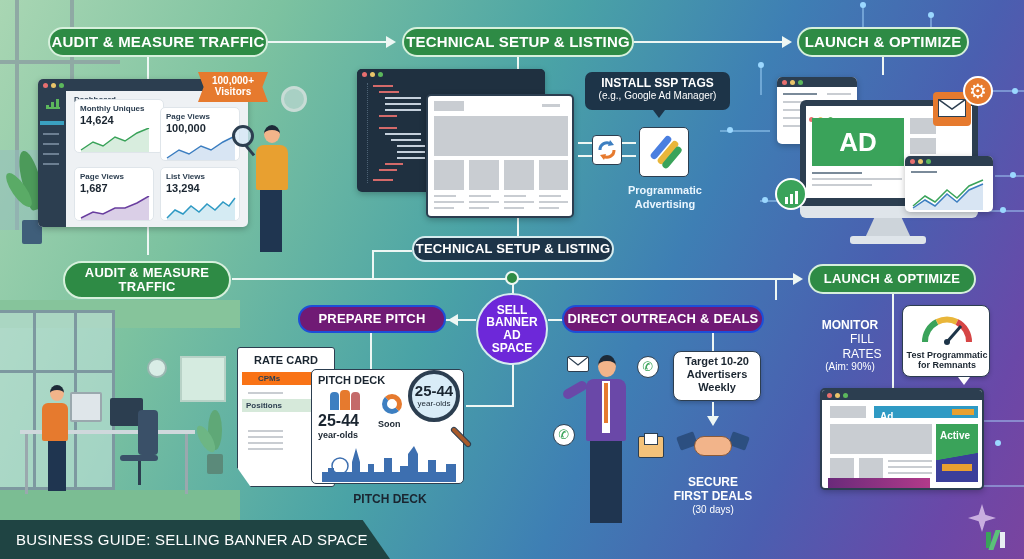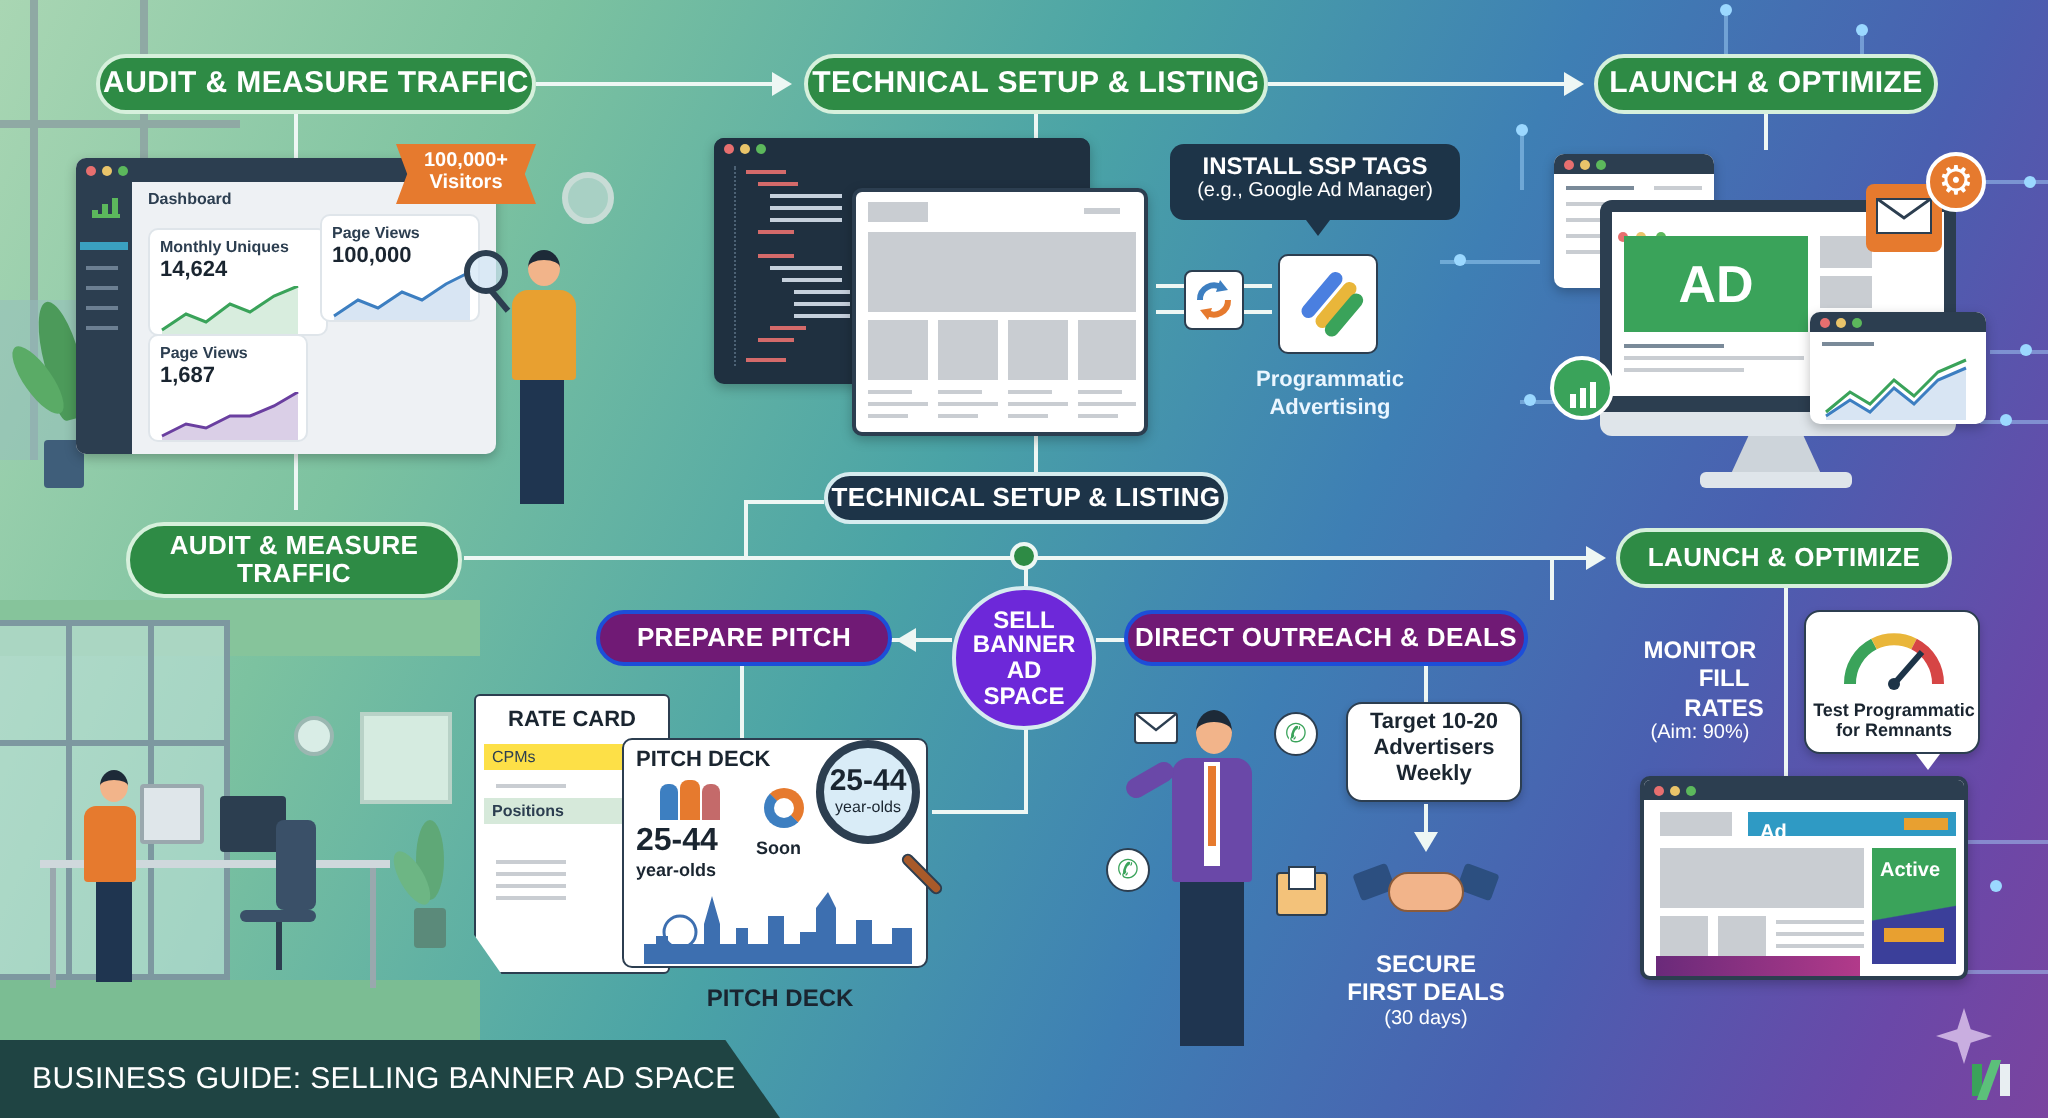--- a/index.html
+++ b/index.html
@@ -158,21 +158,21 @@
       <div class="abs" style="left:5px;top:3px;width:3px;height:7px;background:#5cb85c;"></div>
       <div class="abs" style="left:10px;top:0;width:3px;height:10px;background:#5cb85c;"></div>
     </div>
     <div class="abs" style="left:2px;top:30px;width:24px;height:4px;background:#3aa0c0;"></div>
     <div class="abs" style="left:5px;top:42px;width:16px;height:2px;background:#6c7f92;"></div>
     <div class="abs" style="left:5px;top:52px;width:16px;height:2px;background:#6c7f92;"></div>
     <div class="abs" style="left:5px;top:62px;width:16px;height:2px;background:#6c7f92;"></div>
     <div class="abs" style="left:5px;top:72px;width:16px;height:2px;background:#6c7f92;"></div>
   </div>
   <div class="abs" style="left:36px;top:16px;font-size:8px;font-weight:bold;color:#2c3e50;">Dashboard</div>
-  <div class="card" style="left:36px;top:35px;width:90px;height:54px;">
+  <div class="card" style="left:36px;top:20px;width:90px;height:54px;">
     <span class="t">Monthly Uniques</span>
     <span class="v">14,624</span>
     <svg class="abs" style="left:4px;top:28px;" width="72" height="24">
         <polyline points="2,22 14,14 24,18 36,9 46,13 58,5 70,0" fill="none" stroke="#3aa35a" stroke-width="1.5"></polyline>
         <polygon points="2,22 14,14 24,18 36,9 46,13 58,5 70,0 70,24 2,24" fill="#3aa35a" opacity="0.2"></polygon>
       </svg>
   </div>
   <div class="card" style="left:122px;top:28px;width:80px;height:54px;">
     <span class="t">Page Views</span>
     <span class="v">100,000</span>
@@ -180,20 +180,28 @@
         <polyline points="2,22 14,14 24,18 36,10 46,14 58,6 70,0" fill="none" stroke="#3d7fc1" stroke-width="1.5"></polyline>
         <polygon points="2,22 14,14 24,18 36,10 46,14 58,6 70,0 70,24 2,24" fill="#3d7fc1" opacity="0.2"></polygon>
       </svg>
   </div>
   <div class="card" style="left:36px;top:88px;width:80px;height:54px;">
     <span class="t">Page Views</span>
     <span class="v">1,687</span>
     <svg class="abs" style="left:4px;top:28px;" width="72" height="24">
         <polyline points="2,22 14,16 24,18 36,12 46,12 58,7 70,0" fill="none" stroke="#6a3fa0" stroke-width="1.5"></polyline>
         <polygon points="2,22 14,16 24,18 36,12 46,12 58,7 70,0 70,24 2,24" fill="#6a3fa0" opacity="0.25"></polygon>
+      </svg>
+  </div>
+  <div class="card" style="left:122px;top:88px;width:80px;height:54px;">
+    <span class="t">List Views</span>
+    <span class="v">13,294</span>
+    <svg class="abs" style="left:4px;top:28px;" width="72" height="24">
+        <polyline points="2,22 10,14 18,18 26,10 34,16 42,8 50,14 58,6 64,10 70,2" fill="none" stroke="#2f9ac4" stroke-width="1.5"></polyline>
+        <polygon points="2,22 10,14 18,18 26,10 34,16 42,8 50,14 58,6 64,10 70,2 70,24 2,24" fill="#2f9ac4" opacity="0.2"></polygon>
       </svg>
   </div>
 </div>
 
 <div class="abs" style="left:198px;top:72px;width:70px;height:30px;background:#e67a2e;color:#fff;font-weight:bold;text-align:center;clip-path:polygon(8% 0,100% 0,92% 50%,100% 100%,0 100%,8% 50%,0 0);">
   <div style="font-size:10px;margin-top:3px;">100,000+</div>
   <div style="font-size:10px;">Visitors</div>
 </div>
 
 <div class="abs" style="left:250px;top:125px;width:50px;height:135px;">
@@ -341,21 +349,21 @@
 
 <div class="abs" style="left:476px;top:293px;width:72px;height:72px;border-radius:50%;background:#6d28d9;border:2px solid #d6ecef;color:#fff;font-weight:bold;font-size:12px;text-align:center;display:flex;align-items:center;justify-content:center;line-height:1.05;padding:6px;">
   <span>SELL BANNER AD SPACE</span>
 </div>
 
 <div class="pill orange" style="left:298px;top:305px;width:148px;height:28px;font-size:13px;">PREPARE PITCH</div>
 <div class="pill orange" style="left:562px;top:305px;width:202px;height:28px;font-size:13px;">DIRECT OUTREACH &amp; DEALS</div>
 
 <div class="abs" style="left:237px;top:347px;width:98px;height:140px;background:#fff;border:1px solid #2c3e50;border-radius:3px;clip-path:polygon(0 0,100% 0,100% 100%,14% 100%,0 86%);">
   <div style="font-size:11px;font-weight:bold;color:#1a2530;text-align:center;margin-top:6px;">RATE CARD</div>
-  <div style="margin:6px 4px 0;padding:2px 4px;background:#fde047;font-size:8px;font-weight:normal;color:#2c3e50;">CPMs</div>
+  <div style="margin:6px 4px 0;padding:2px 16px;background:#f97316;font-size:8px;font-weight:bold;color:#2c3e50;">CPMs</div>
   <div class="gl" style="left:10px;top:44px;width:35px;"></div>
   <div style="margin:14px 4px 0;padding:2px 4px;background:#d6e9da;font-size:8px;font-weight:bold;color:#2c3e50;">Positions</div>
   <div class="gl" style="left:10px;top:82px;width:35px;"></div>
   <div class="gl" style="left:10px;top:88px;width:35px;"></div>
   <div class="gl" style="left:10px;top:94px;width:35px;"></div>
   <div class="gl" style="left:10px;top:100px;width:35px;"></div>
 </div>
 
 <div class="abs" style="left:311px;top:369px;width:153px;height:115px;background:#fff;border:1px solid #2c3e50;border-radius:5px;overflow:hidden;">
   <div style="position:absolute;left:6px;top:4px;font-size:11px;font-weight:bold;color:#1a2530;">PITCH DECK</div>
@@ -411,21 +419,21 @@
   <div class="abs" style="left:16px;top:10px;width:38px;height:20px;background:#f2b48a;border-radius:10px;border:1px solid #8a5a3a;"></div>
 </div>
 <div class="abs" style="left:668px;top:475px;width:90px;text-align:center;color:#fff;line-height:1.2;">
   <div style="font-size:12px;font-weight:bold;">SECURE</div>
   <div style="font-size:12px;font-weight:bold;">FIRST DEALS</div>
   <div style="font-size:10px;">(30 days)</div>
 </div>
 
 <div class="abs" style="left:808px;top:318px;width:84px;text-align:center;color:#fff;line-height:1.2;">
   <div style="font-size:12px;font-weight:bold;">MONITOR</div>
-  <div style="font-size:12px;font-weight:bold;margin-left:24px;">FILL RATES</div>
+  <div style="font-size:12px;font-weight:normal;margin-left:24px;">FILL RATES</div>
   <div style="font-size:10px;">(Aim: 90%)</div>
 </div>
 <div class="bubble" style="left:902px;top:305px;width:88px;height:72px;border:1px solid #2c3e50;">
   <svg class="abs" style="left:16px;top:6px;" width="56" height="34">
       <path d="M6 30 A22 22 0 0 1 18 10" fill="none" stroke="#3aa35a" stroke-width="6"></path>
       <path d="M18 10 A22 22 0 0 1 38 10" fill="none" stroke="#e9b63a" stroke-width="6"></path>
       <path d="M38 10 A22 22 0 0 1 50 30" fill="none" stroke="#d64545" stroke-width="6"></path>
       <line x1="28" y1="30" x2="42" y2="14" stroke="#1d3448" stroke-width="3"></line>
       <circle cx="28" cy="30" r="3" fill="#1d3448"></circle>
     </svg>

